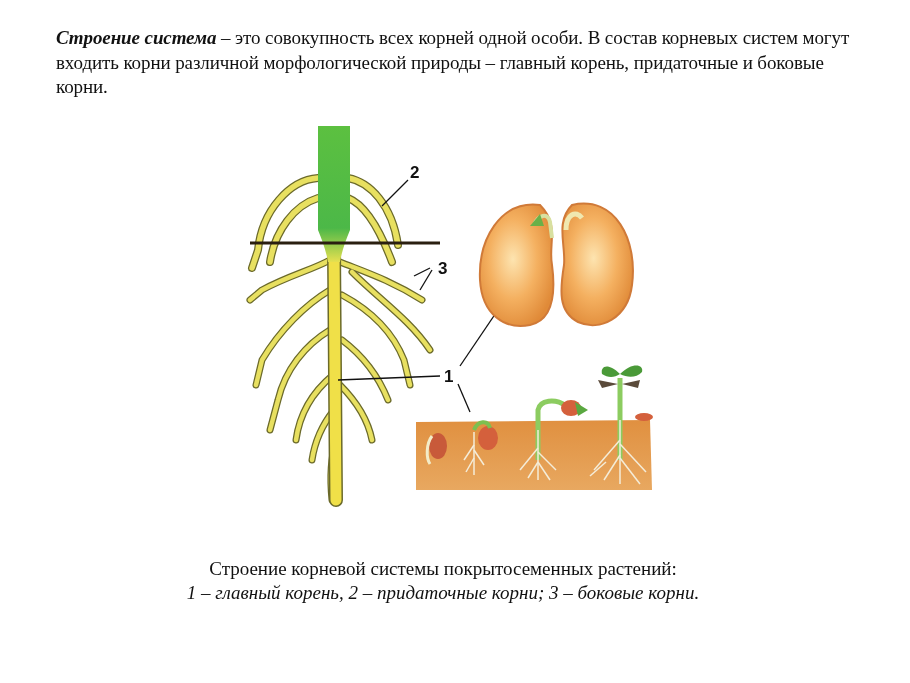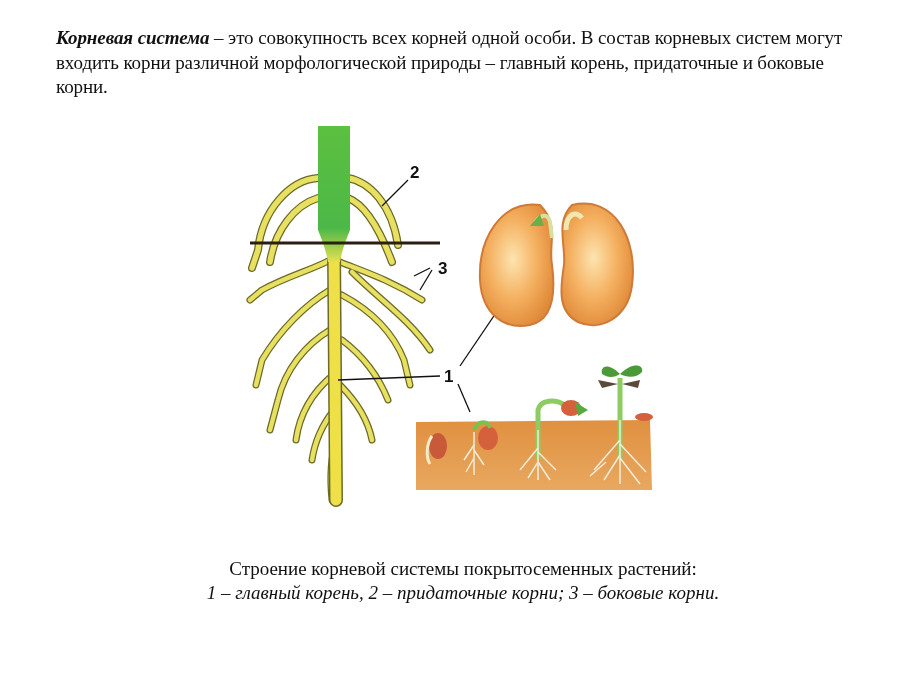--- a/index.html
+++ b/index.html
@@ -1,28 +1,28 @@
 <!DOCTYPE html>
 <html><head>
   <meta charset="utf-8">
   <style>
     html, body { margin:0; padding:0; background:#ffffff; }
     body { width:910px; height:683px; position:relative; overflow:hidden; font-family:"Liberation Serif", serif; color:#111; }
     .intro { position:absolute; left:56px; top:26px; width:800px; font-size:19px; line-height:24.5px; letter-spacing:-0.1px; }
     .intro .term { font-weight:bold; font-style:italic; }
-    .caption { position:absolute; left:0; width:886px; text-align:center; font-size:19px; line-height:24px;padding-left:20px; }
+    .caption { position:absolute; left:0; width:886px; text-align:center; font-size:19px; line-height:24px; }
     .caption.l1 { top:557px; }
     .caption.l2 { top:581px;font-style:italic; }
     svg.fig { position:absolute; left:0; top:0; }
     .lbl { font-family:"Liberation Sans", sans-serif; font-weight:bold; font-size:17px; fill:#111; }
   </style>
 </head>
 <body>
 
-<div class="intro"><span class="term">Корневая система</span><span> – это совокупность всех корней одной особи. В состав корневых систем могут входить корни различной морфологической природы – главный корень, придаточные и боковые корни.</span></div>
+<div class="intro"><span class="term">Строение система</span><span> – это совокупность всех корней одной особи. В состав корневых систем могут входить корни различной морфологической природы – главный корень, придаточные и боковые корни.</span></div>
 
 <svg class="fig" width="910" height="683" viewBox="0 0 910 683">
   <defs>
     <linearGradient id="stemG" x1="0" x2="0" y1="0" y2="1">
       <stop offset="0" stop-color="#5cc040"></stop>
       <stop offset="0.75" stop-color="#4cb848"></stop>
       <stop offset="1" stop-color="#e6e050"></stop>
     </linearGradient>
     <radialGradient id="seedG" cx="0.45" cy="0.45" r="0.6">
       <stop offset="0" stop-color="#fde4b0"></stop>

